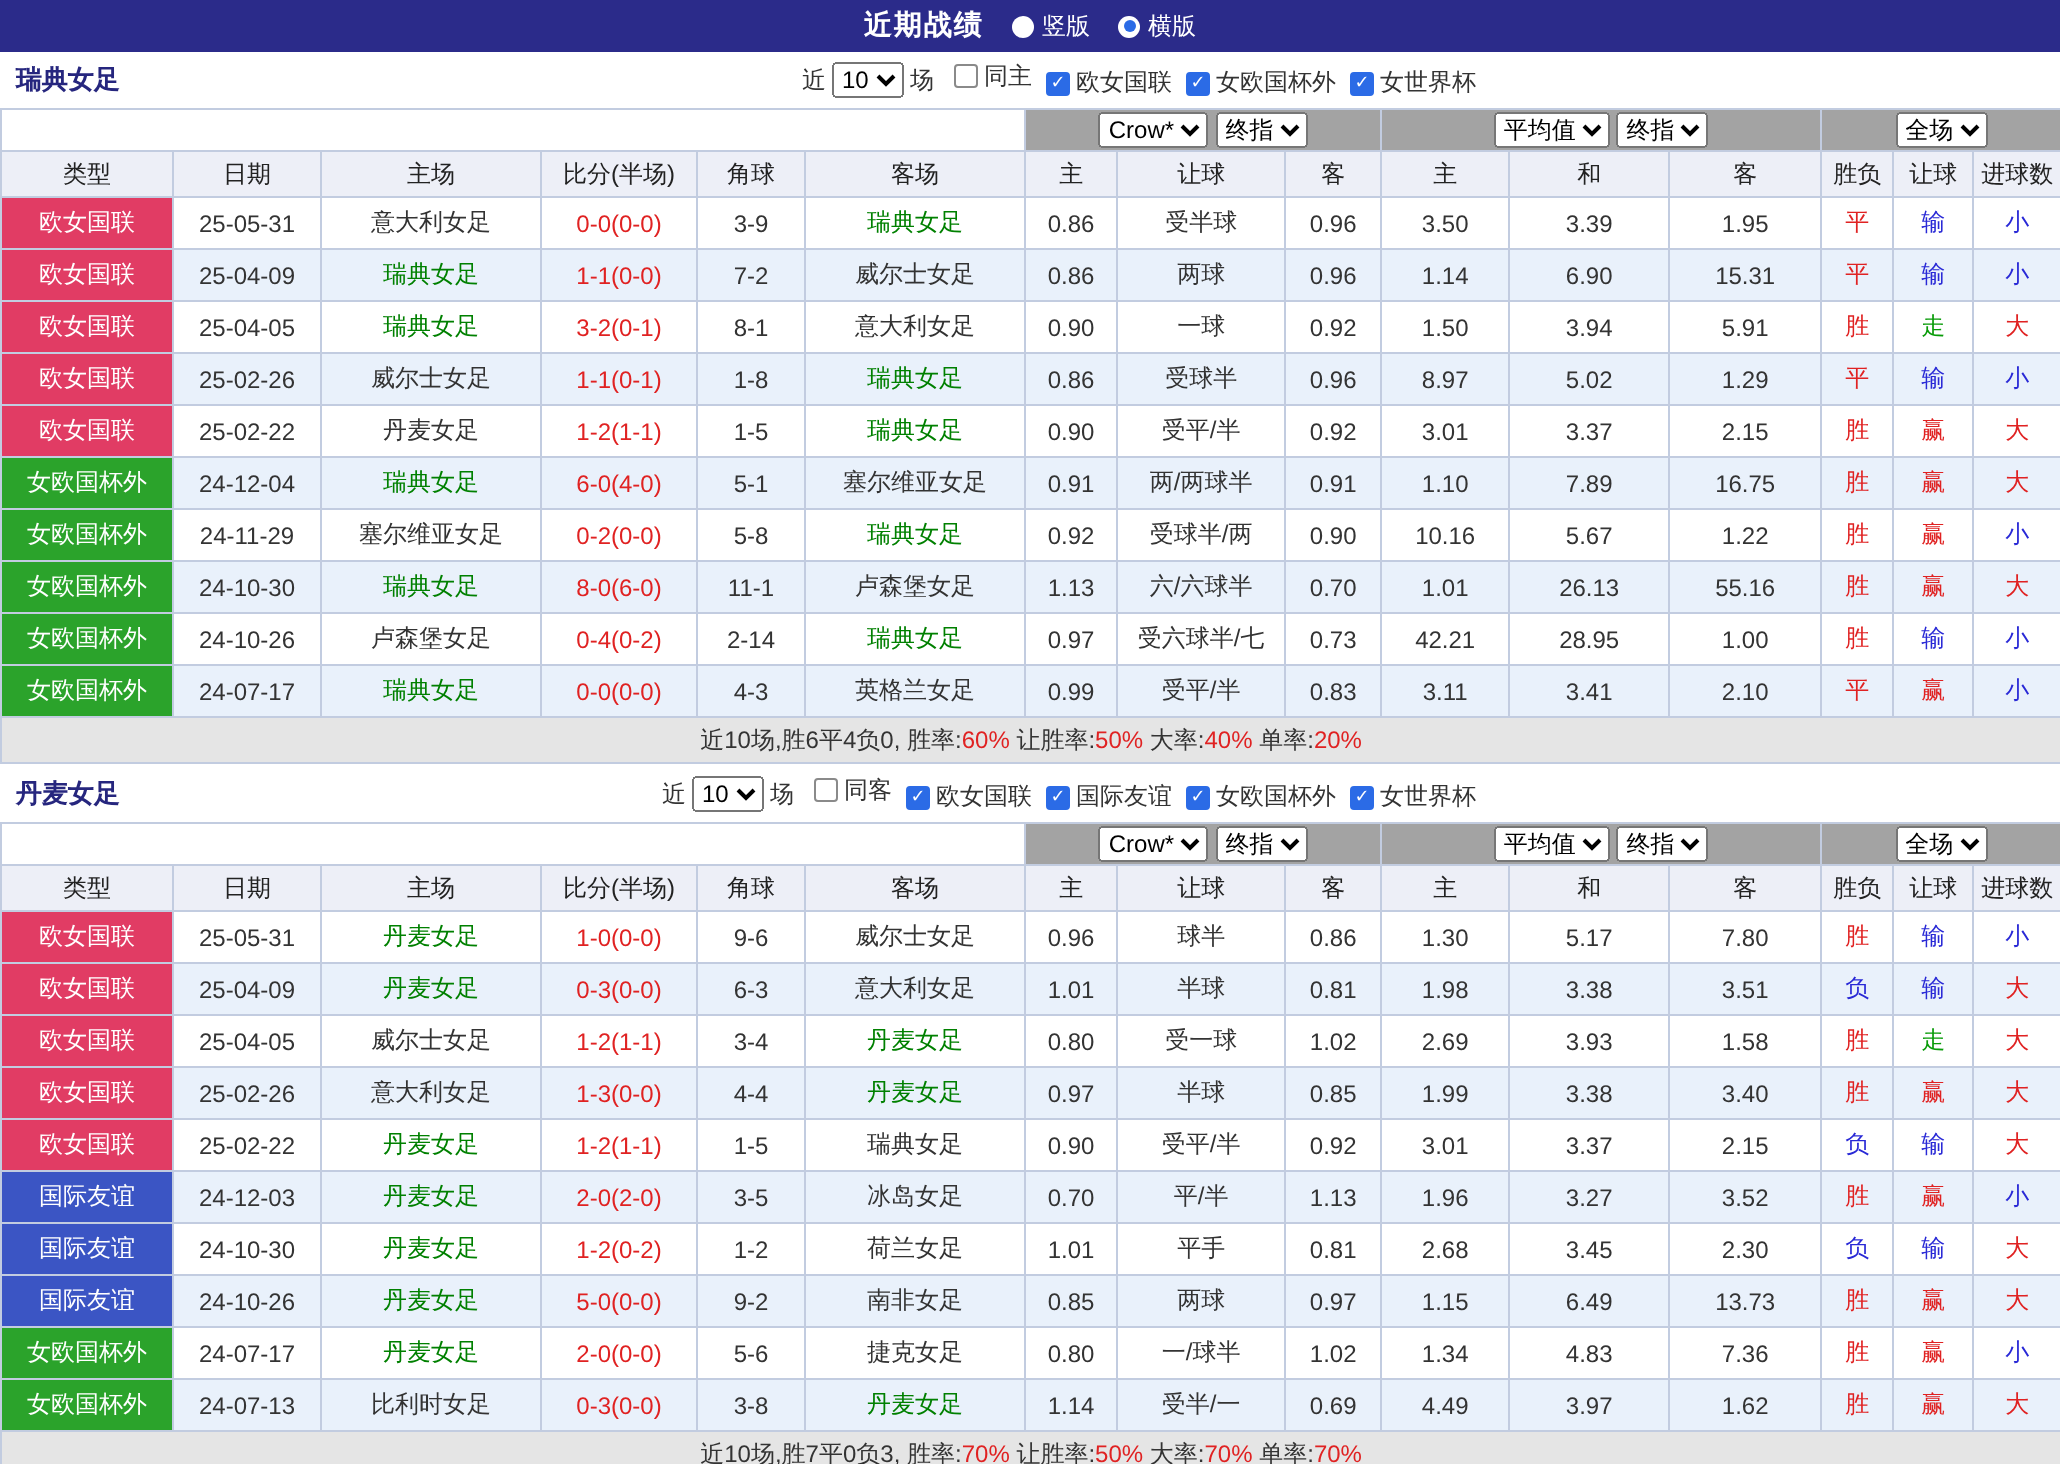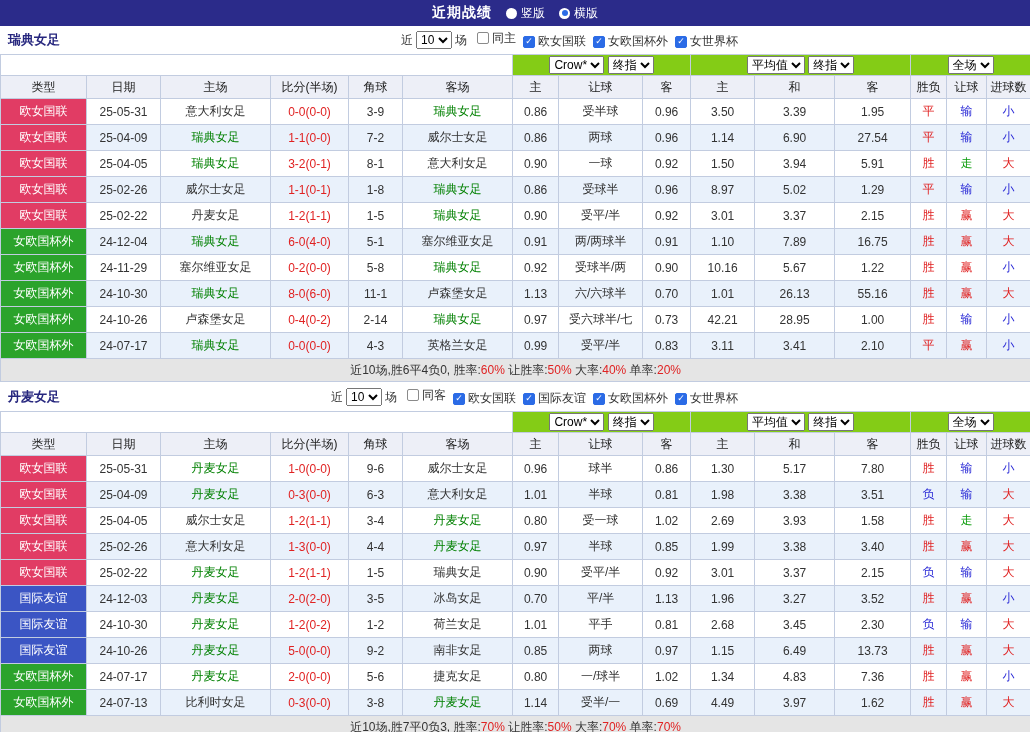--- a/index.html
+++ b/index.html
@@ -15,21 +15,21 @@
   .controls{height:28px;display:flex;align-items:center;padding:0 8px;background:#fff}
   .team-name{font-weight:bold;color:#26267e;font-size:13px}
   .filters{margin-left:auto;display:flex;align-items:center;gap:3px;white-space:nowrap;padding-right:284px}
   .filters select,.selcell select{font-size:12px;height:18px;font-family:inherit}
   .chk{display:inline-flex;align-items:center;gap:3px;margin-left:7px;cursor:pointer}
   .box{width:12px;height:12px;border:1px solid #8a8a8a;border-radius:2px;background:#fff;display:inline-flex;align-items:center;justify-content:center;font-size:9px;line-height:1;color:#fff}
   .box.on{background:#2b6be6;border-color:#2b6be6}
   
   table{width:1030px;border-collapse:collapse;table-layout:fixed}
   th,td{border:1px solid #c2cce0;text-align:center;overflow:hidden;white-space:nowrap;font-weight:normal}
-  .sel-row th{height:21px;background:#84cc16;padding:1px 0}
+  .sel-row th{height:21px;background:#a3a3a3;padding:1px 0}
   .sel-row .blank{background:#fff}
   .labels th{height:23px;background:#edeff7;color:#222}
   tbody td{height:26px;background:#fff}
   tr.even td{background:#e9f1fb}
   td.type{color:#fff}
   td.score{color:#e02222}
   td.team{cursor:pointer}
   tfoot td{height:23px;background:#e5e5e5}
   .red{color:#e02222}
   .section{margin-bottom:1px}
@@ -145,21 +145,21 @@
           <td>25-04-09</td>
           <td class="team" style="color: rgb(0, 128, 0);">瑞典女足</td>
           <td class="score">1-1(0-0)</td>
           <td>7-2</td>
           <td class="team">威尔士女足</td>
           <td>0.86</td>
           <td>两球</td>
           <td>0.96</td>
           <td>1.14</td>
           <td>6.90</td>
-          <td>27.54</td>
+          <td>15.31</td>
           <td class="res" style="color: rgb(224, 34, 34);">平</td>
           <td class="res" style="color: rgb(41, 41, 214);">输</td>
           <td class="res" style="color: rgb(41, 41, 214);">小</td>
         </tr>
         <tr class="odd">
           <td class="type" style="background: rgb(225, 60, 100);">欧女国联</td>
           <td>25-04-05</td>
           <td class="team" style="color: rgb(0, 128, 0);">瑞典女足</td>
           <td class="score">3-2(0-1)</td>
           <td>8-1</td>

